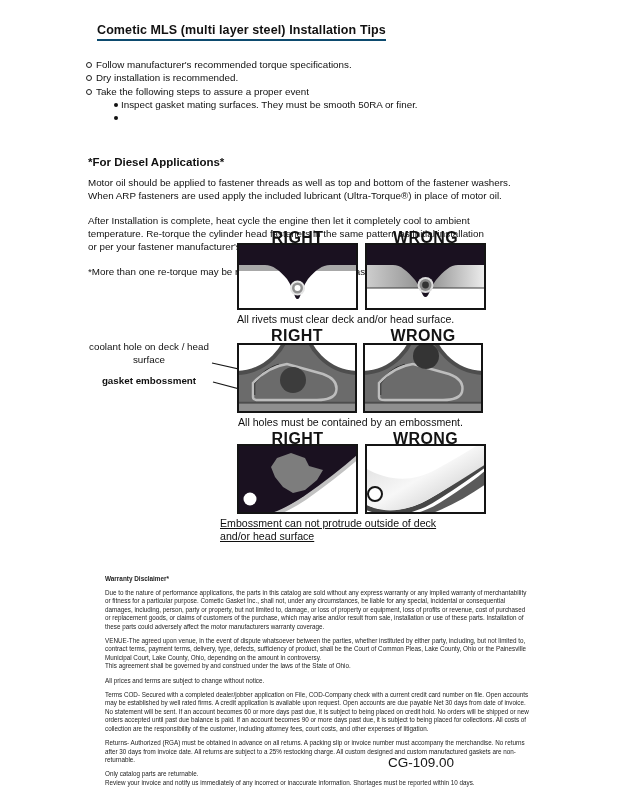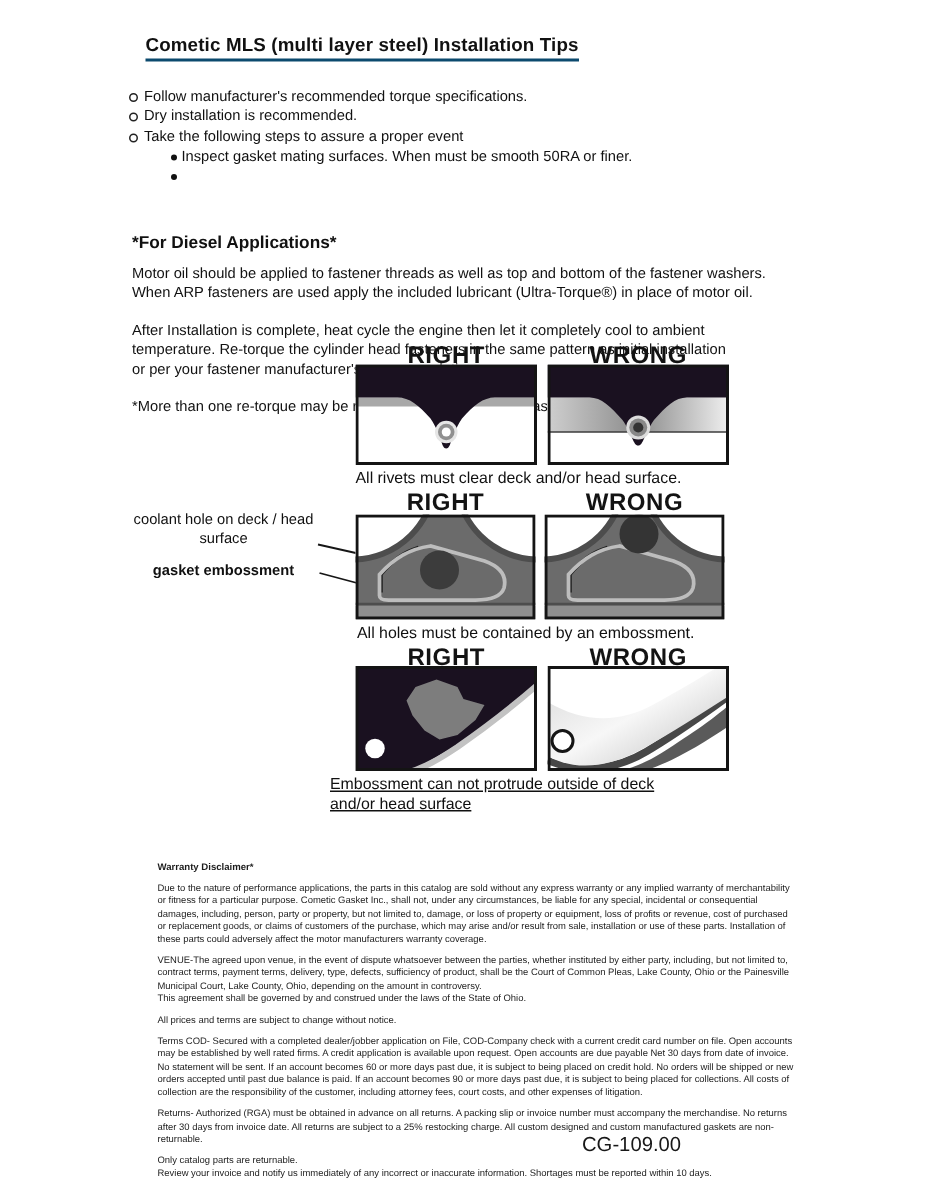--- a/index.html
+++ b/index.html
@@ -79,21 +79,21 @@
   <div class="b-row">
     <span class="marker-open"></span>
     <span>Dry installation is recommended.</span>
   </div>
   <div class="b-row">
     <span class="marker-open"></span>
     <span>Take the following steps to assure a proper event</span>
   </div>
   <div class="b-row sub">
     <span class="marker-filled"></span>
-    <span>Inspect gasket mating surfaces.  When must be smooth 50RA or finer.</span>
+    <span>Inspect gasket mating surfaces.  They must be smooth 50RA or finer.</span>
   </div>
   <div class="b-row sub">
     <span class="marker-filled"></span>
   </div>
 </div>
 
 <div class="abs diesel">
   <h2>*For Diesel Applications*</h2>
   <p>Motor oil should be applied to fastener threads as well as top and bottom of the fastener washers.
 When ARP fasteners are used apply the included lubricant (Ultra-Torque®) in place of motor oil.</p>

